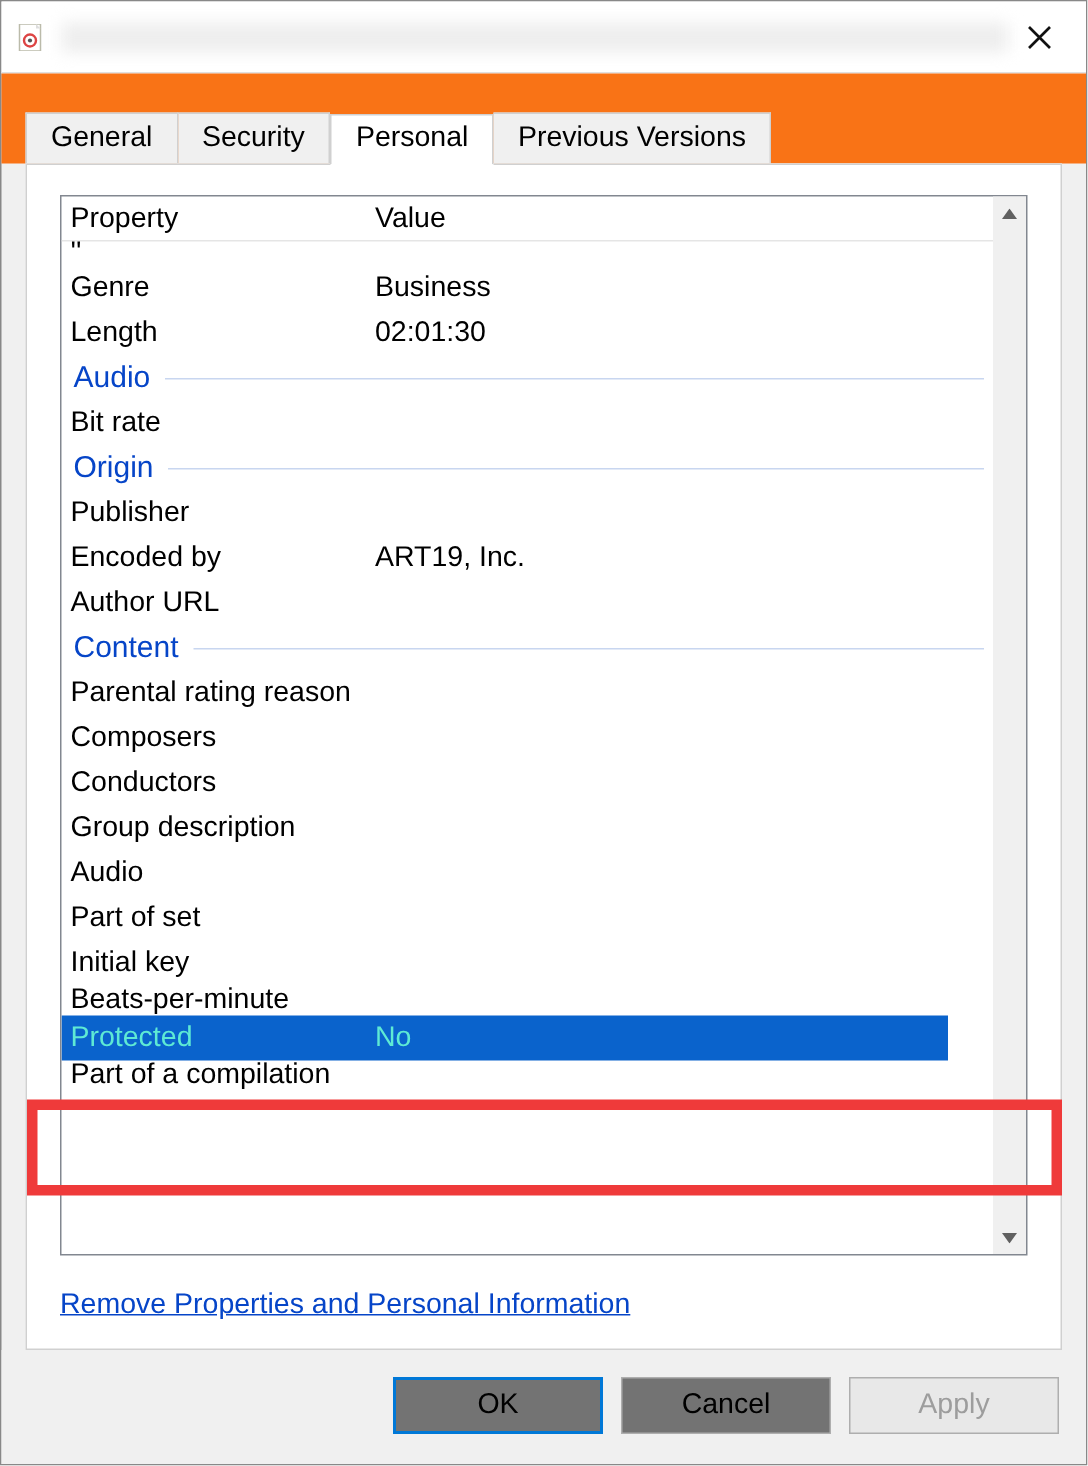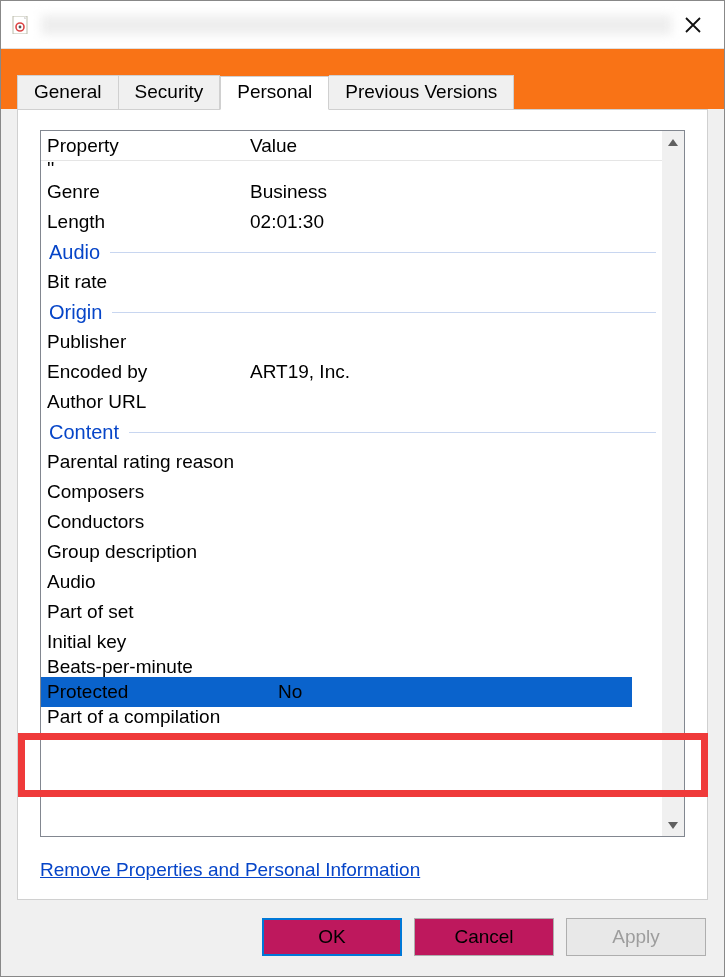--- a/index.html
+++ b/index.html
@@ -161,43 +161,42 @@
     background:#c8d6f0;
     margin-right:6px;
   }
   .highlight-box {
     position:absolute;
     pointer-events:none;
     border: 7px solid #ef3a3a;
   }
   .selected-row {
     background: #0a63cc;
-    color: #000000;
-    gap: 28px;
+    color: #5eead4;
   }
   .link-row {
     padding: 22px 0 12px 0;
   }
   .link-row a {
     color: #0645c8;
     text-decoration: underline;
     font-size: 19px;
   }
   .buttons {
     display:flex;
     justify-content:flex-end;
     gap: 12px;
     padding: 18px 18px 20px 0;
     background:#f0f0f0;
   }
   .btn {
     width: 140px;
     height: 38px;
     border: 1px solid #aeaeae;
-    background: #be185d;
+    background: #737373;
     font-size: 19px;
     display:flex;
     align-items:center;
     justify-content:center;
     cursor:default;
   }
   .btn.default {
     border: 2px solid #0078d7;
   }
   .btn.disabled {

